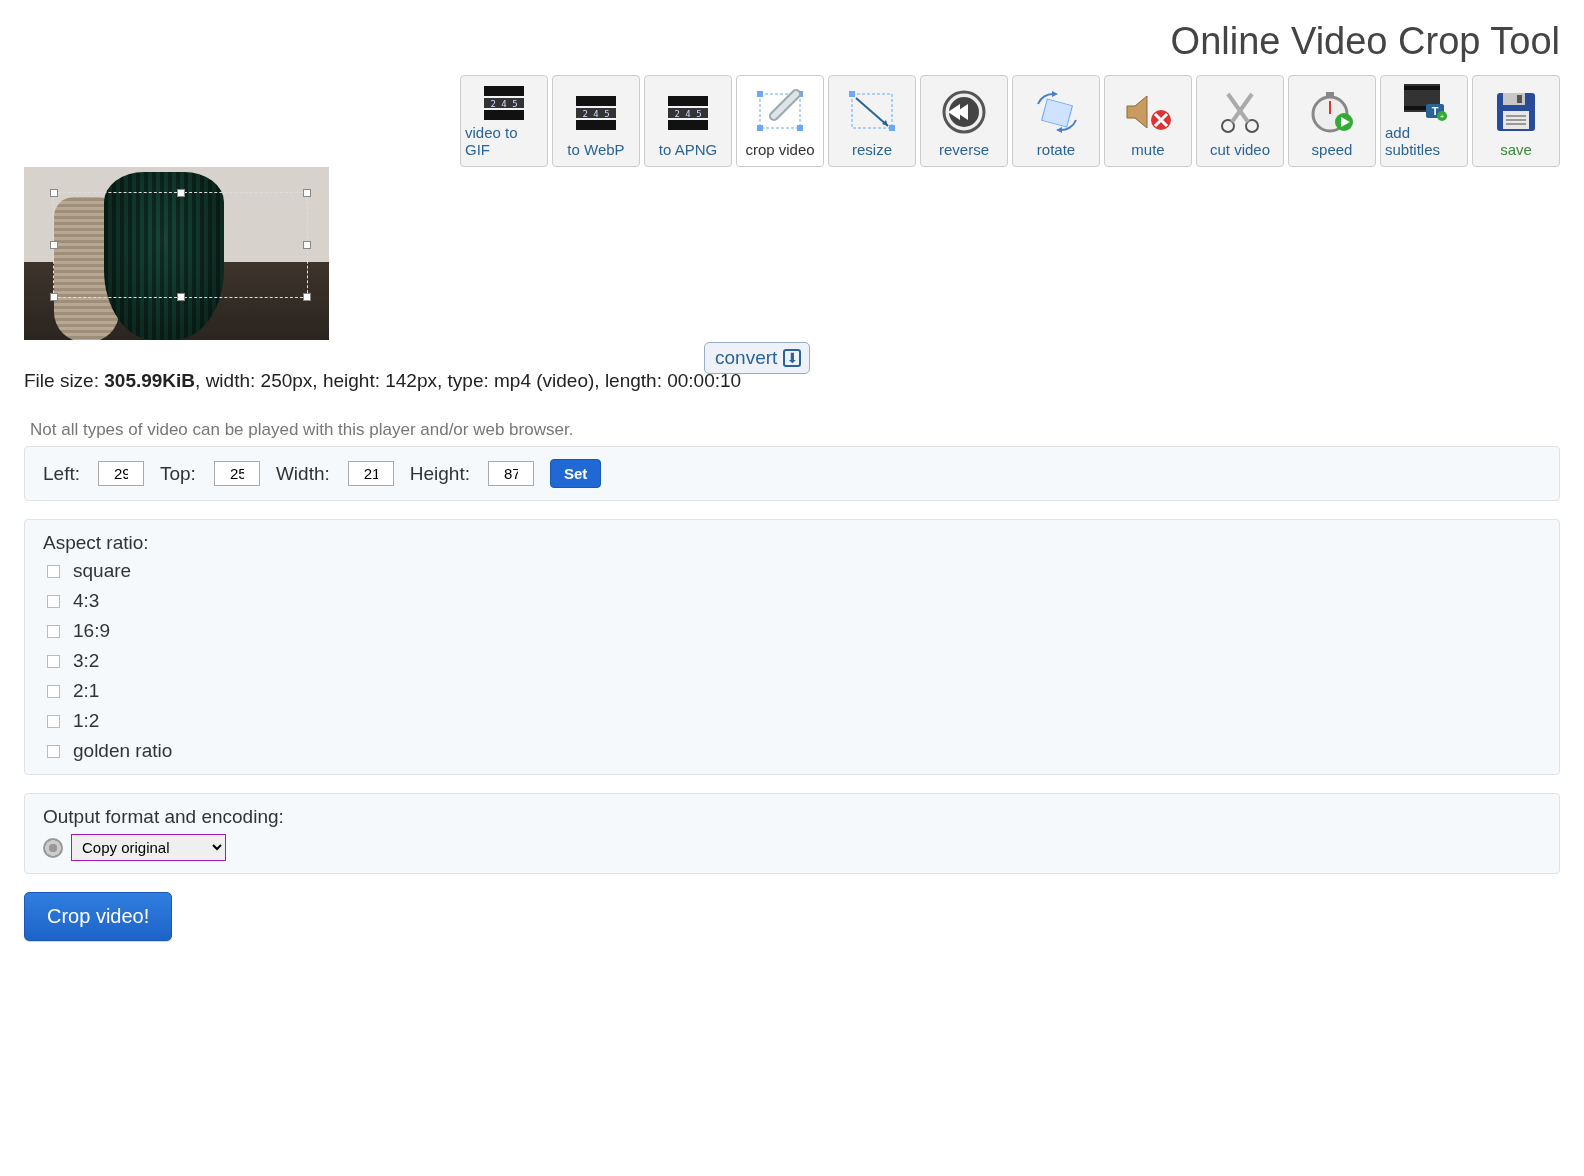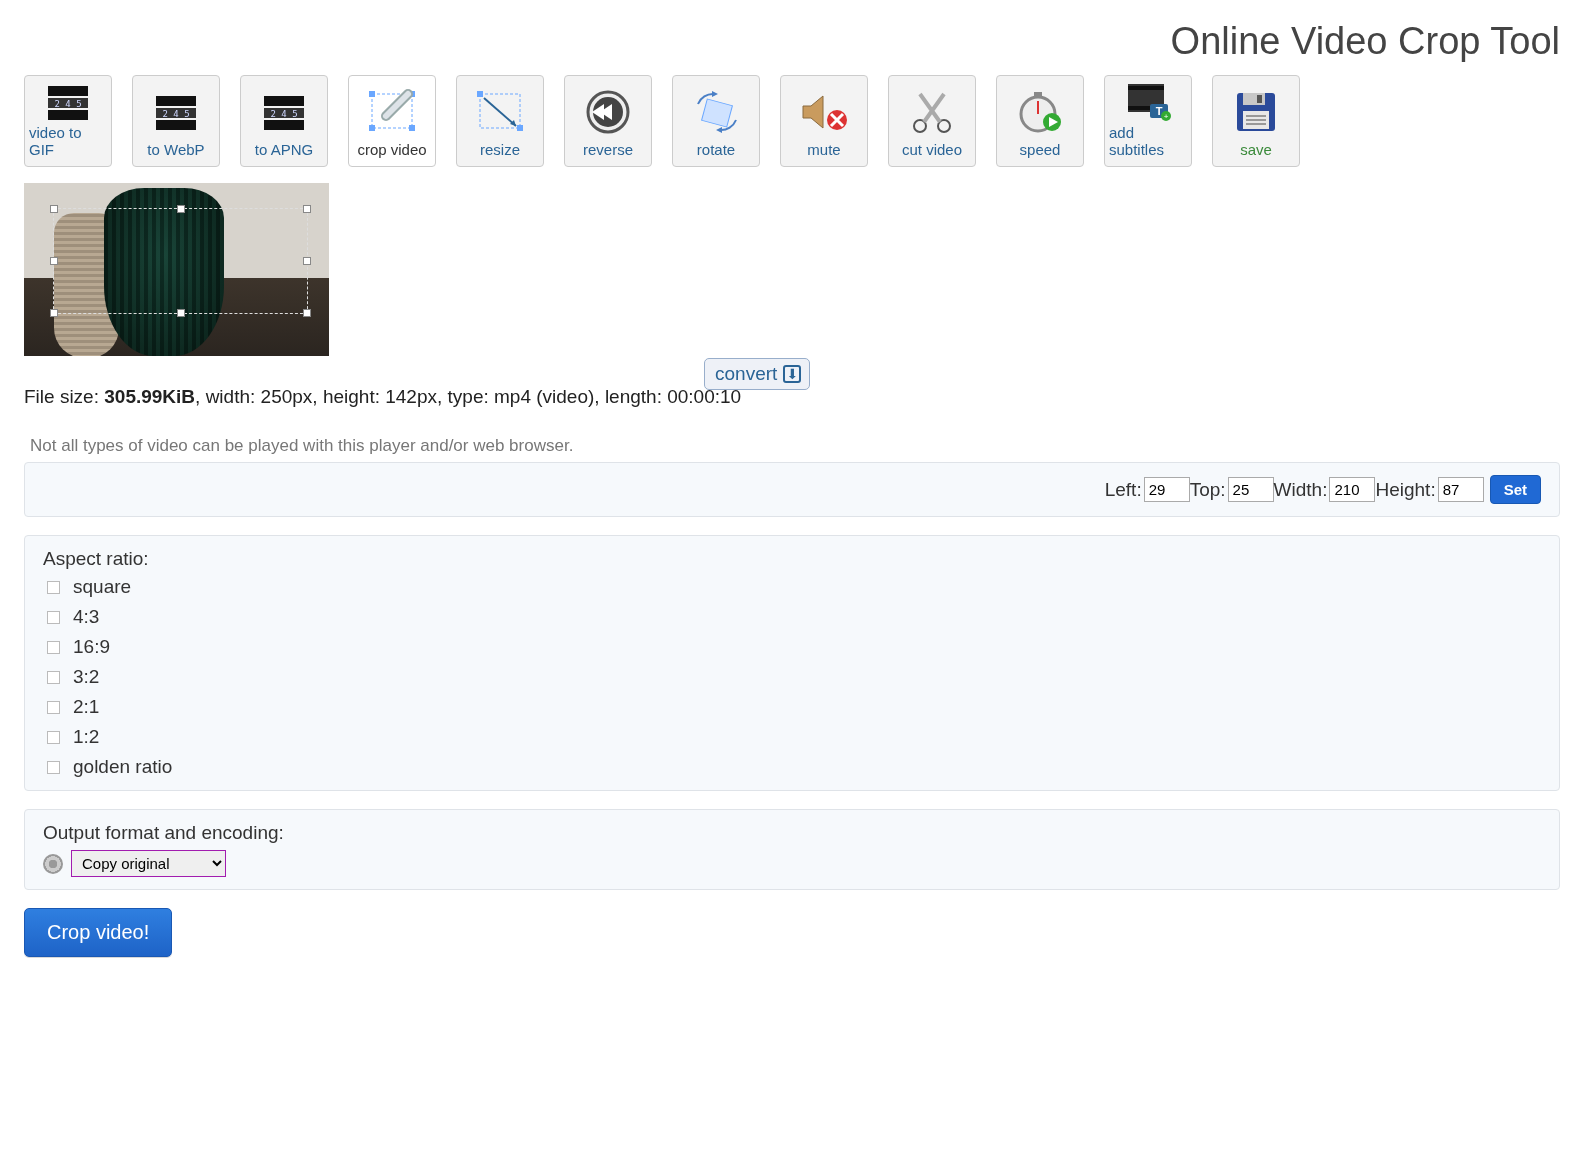--- a/index.html
+++ b/index.html
@@ -13,22 +13,23 @@
   }
   h1 {
     font-size: 38px;
     font-weight: 400;
     color: #444;
     margin: 0 0 12px 0;
     text-align: right;
   }
   .toolbar {
     display: flex;
-    gap: 20px;
-    margin-bottom: 16px;
+    gap: 4px;
+    margin-bottom: 0;
+    justify-content: flex-end;
   }
   .tool-btn {
     border: 1px solid #ccc;
     border-radius: 4px;
     background: #f3f3f3;
     width: 88px;
     height: 92px;
     display: flex;
     flex-direction: column;
     align-items: center;
@@ -135,40 +136,39 @@
   .panel {
     border: 1px solid #dfe3e8;
     background: #f6f9fc;
     border-radius: 4px;
     padding: 12px 18px;
     margin-bottom: 18px;
   }
   .coord-row {
     display: flex;
     align-items: center;
-    gap: 0;
+    gap: 16px;
     font-size: 19px;
-    justify-content: flex-end;
   }
   .coord-row label { margin-right: 2px; }
   .coord-row input[type=text] {
     width: 46px;
     font-size: 15px;
-    padding: 3px 4px;
+    padding: 3px 15px;
     border: 1px solid #aaa;
   }
   .set-btn {
     background: #2069d4;
     color: #fff;
     border: 1px solid #1858b3;
     border-radius: 4px;
     padding: 5px 13px;
     font-size: 15px;
     font-weight: 600;
-    margin-left: 6px;
+    margin-left: 0;
     cursor: pointer;
   }
   .ratio-title { font-size: 19px; margin-bottom: 6px; }
   .ratio-list { display:flex; flex-direction:column; gap:8px; }
   .ratio-item {
     display:flex; align-items:center; gap:10px;
     font-size: 19px;
   }
   .ratio-item input[type=checkbox]{
     width:13px;height:13px;

